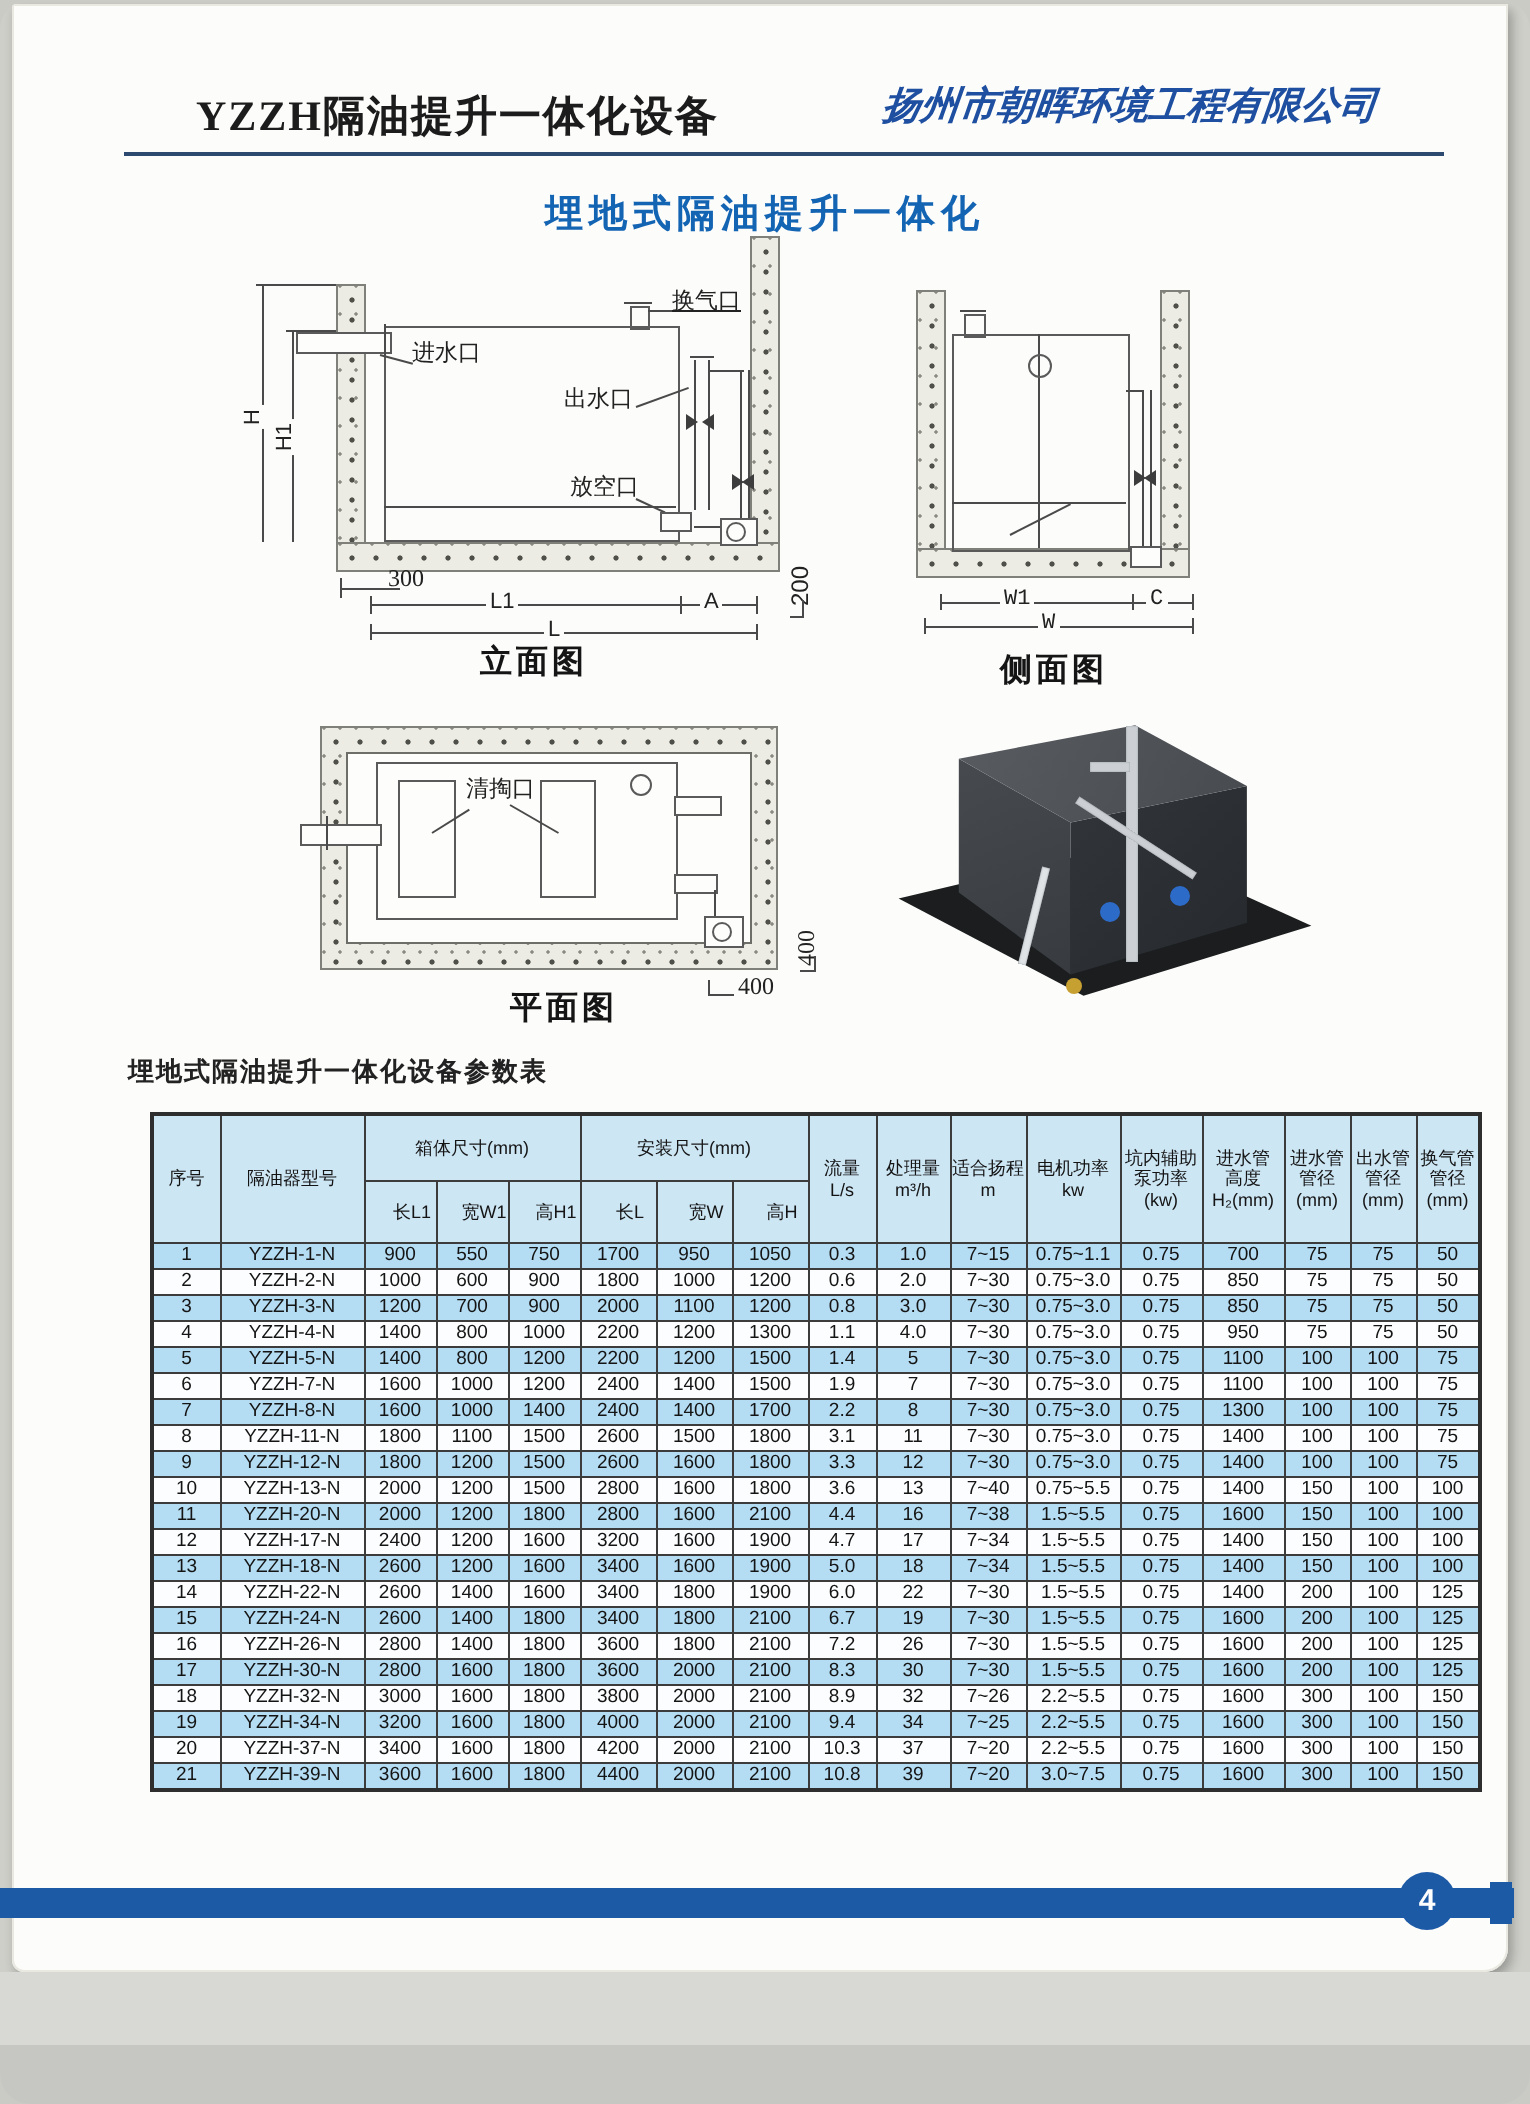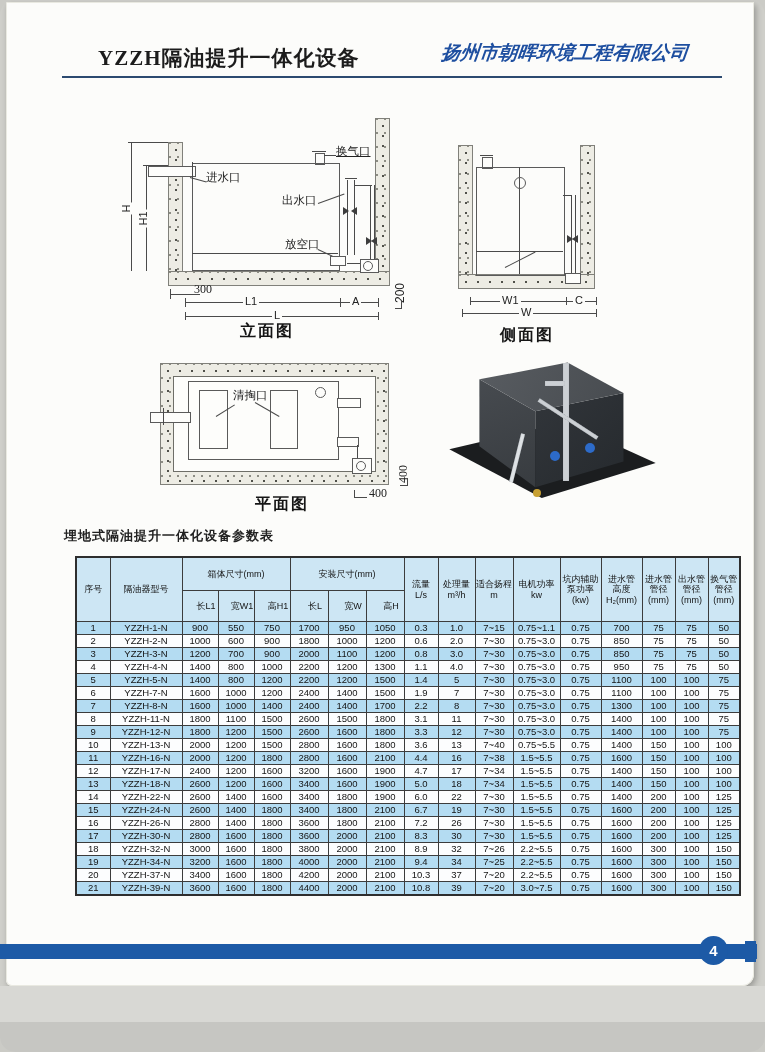--- a/index.html
+++ b/index.html
@@ -74,20 +74,21 @@
 </head>
 <body>
 
 <div class="canvas">
   <div class="page"></div>
   <div class="scan-bottom"></div>
 
   <div class="product-title">YZZH隔油提升一体化设备</div>
   <div class="company">扬州市朝晖环境工程有限公司</div>
   <div class="rule"></div>
+  <div class="section-title">埋地式隔油提升一体化</div>
 
   <div class="diagram" style="left:110px;top:115px;width:312px;height:235px;">
     <div class="concrete" style="left:58px;top:27px;width:13px;height:129px;"></div>
     <div class="concrete" style="left:265px;top:3px;width:13px;height:153px;"></div>
     <div class="concrete" style="left:58px;top:156px;width:220px;height:13px;"></div>
     <div class="hl" style="left:18px;top:27px;width:40px;"></div>
     <div class="hl" style="left:33px;top:50px;width:25px;"></div>
     <div class="vl" style="left:21px;top:27px;height:129px;"></div>
     <div class="vl" style="left:36px;top:50px;height:106px;"></div>
     <span class="dimlab rot" style="left:11px;top:88px;">H</span>
@@ -132,21 +133,21 @@
     <div class="hl" style="left:75px;top:201px;width:193px;"></div>
     <div class="vl" style="left:75px;top:197px;height:8px;"></div>
     <div class="vl" style="left:268px;top:197px;height:8px;"></div>
     <span class="dimlab" style="left:162px;top:195px;">L</span>
     <span class="dimlab rot" style="left:278px;top:172px;font-size:12px;">200</span>
     <div class="vl" style="left:291px;top:185px;height:8px;"></div>
     <div class="hl" style="left:285px;top:193px;width:7px;"></div>
     <span class="caption" style="left:130px;top:206px;">立面图</span>
   </div>
 
-  <div class="diagram" style="left:445px;top:115px;width:240px;height:235px;">
+  <div class="diagram" style="left:445px;top:115px;width:240px;height:235px;font-family:Liberation Mono, monospace;">
     <div class="concrete" style="left:13px;top:30px;width:13px;height:129px;"></div>
     <div class="concrete" style="left:135px;top:30px;width:13px;height:129px;"></div>
     <div class="concrete" style="left:13px;top:159px;width:135px;height:13px;"></div>
     <div class="outline" style="left:31px;top:52px;width:87px;height:107px;"></div>
     <div class="outline" style="left:37px;top:42px;width:9px;height:10px;"></div>
     <div class="hl" style="left:35px;top:40px;width:13px;"></div>
     <div class="vl" style="left:74px;top:52px;height:107px;"></div>
     <div class="outline circ" style="left:69px;top:62px;width:10px;height:10px;"></div>
     <div class="hl" style="left:31px;top:136px;width:87px;"></div>
     <div class="dl" style="left:60px;top:152px;width:34px;transform:rotate(-27deg);"></div>
@@ -456,21 +457,21 @@
           <td>7~40</td>
           <td>0.75~5.5</td>
           <td>0.75</td>
           <td>1400</td>
           <td>150</td>
           <td>100</td>
           <td>100</td>
         </tr>
         <tr>
           <td>11</td>
-          <td>YZZH-16-N</td>
+          <td>YZZH-20-N</td>
           <td>2000</td>
           <td>1200</td>
           <td>1800</td>
           <td>2800</td>
           <td>1600</td>
           <td>2100</td>
           <td>4.4</td>
           <td>16</td>
           <td>7~38</td>
           <td>1.5~5.5</td>

